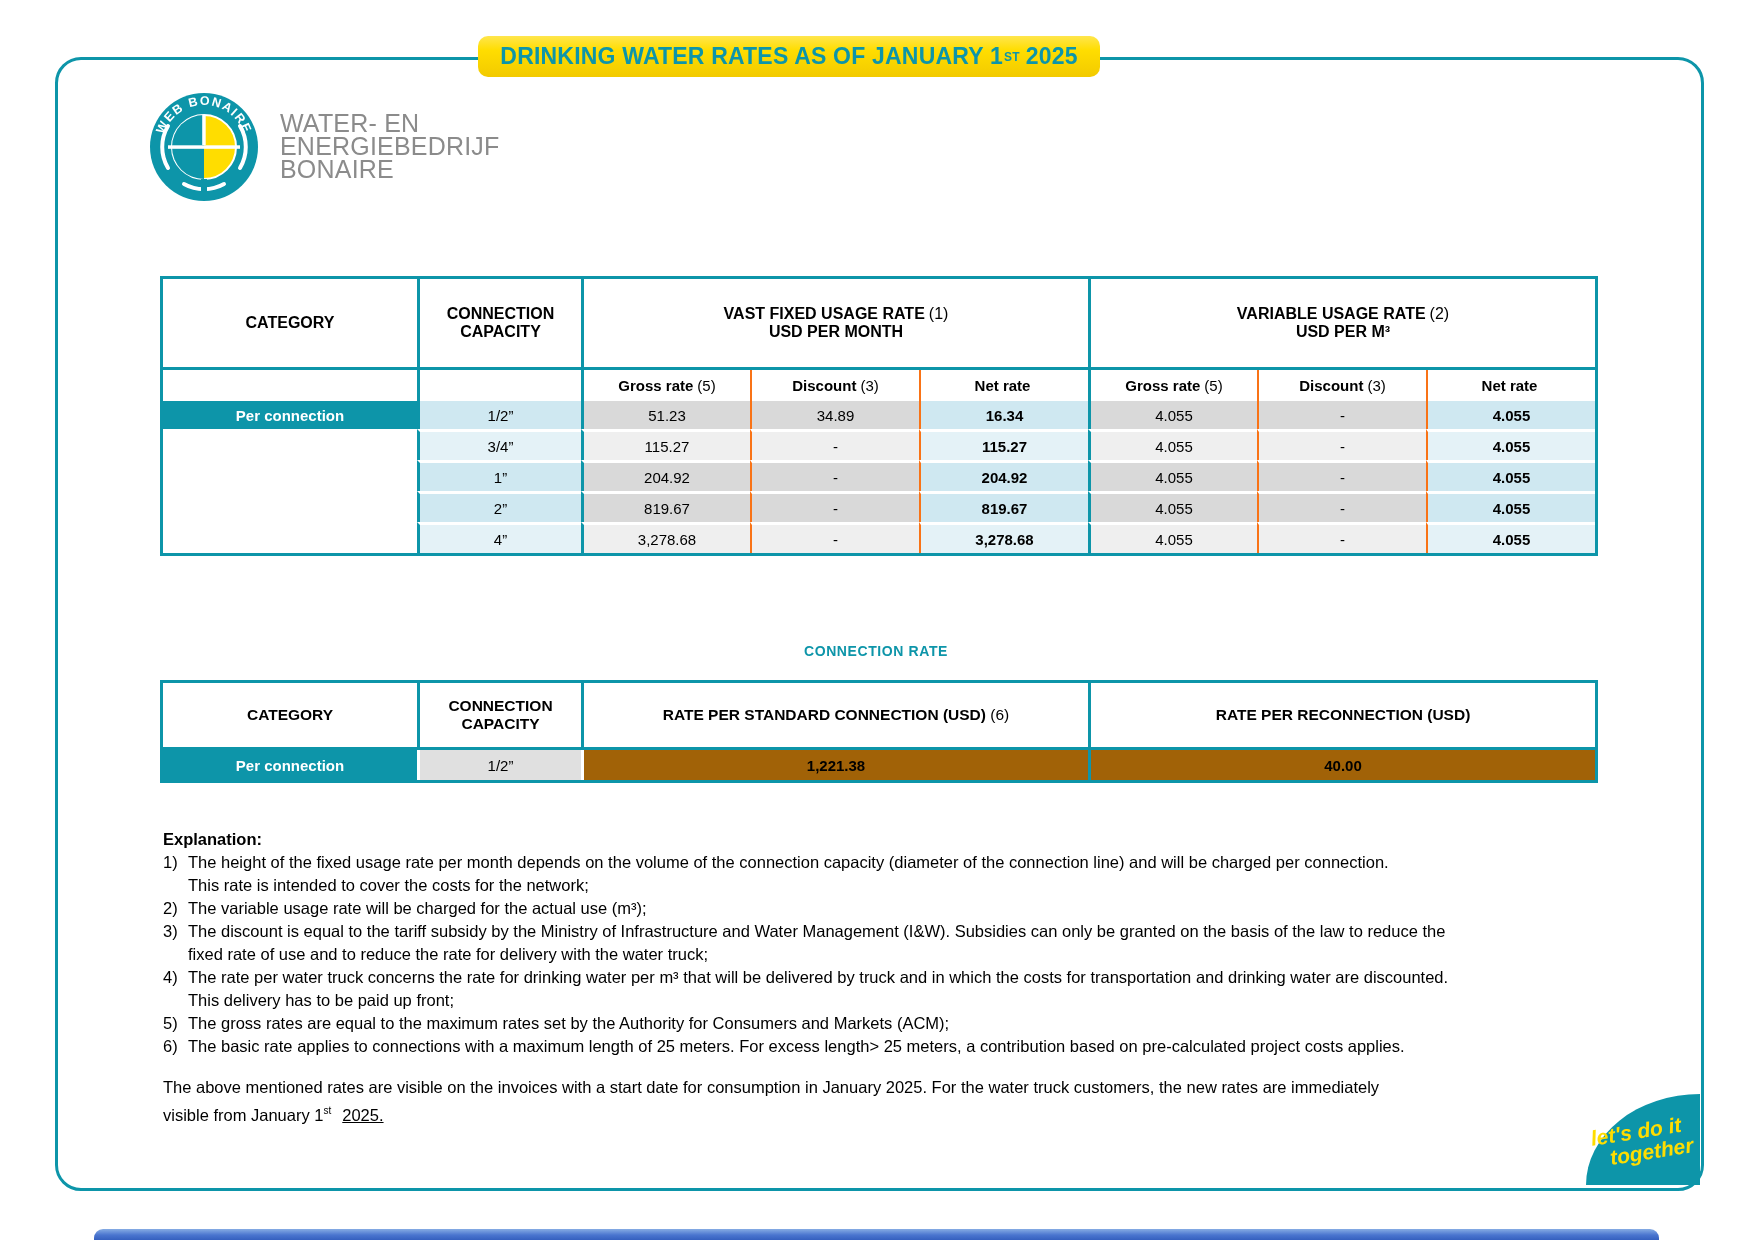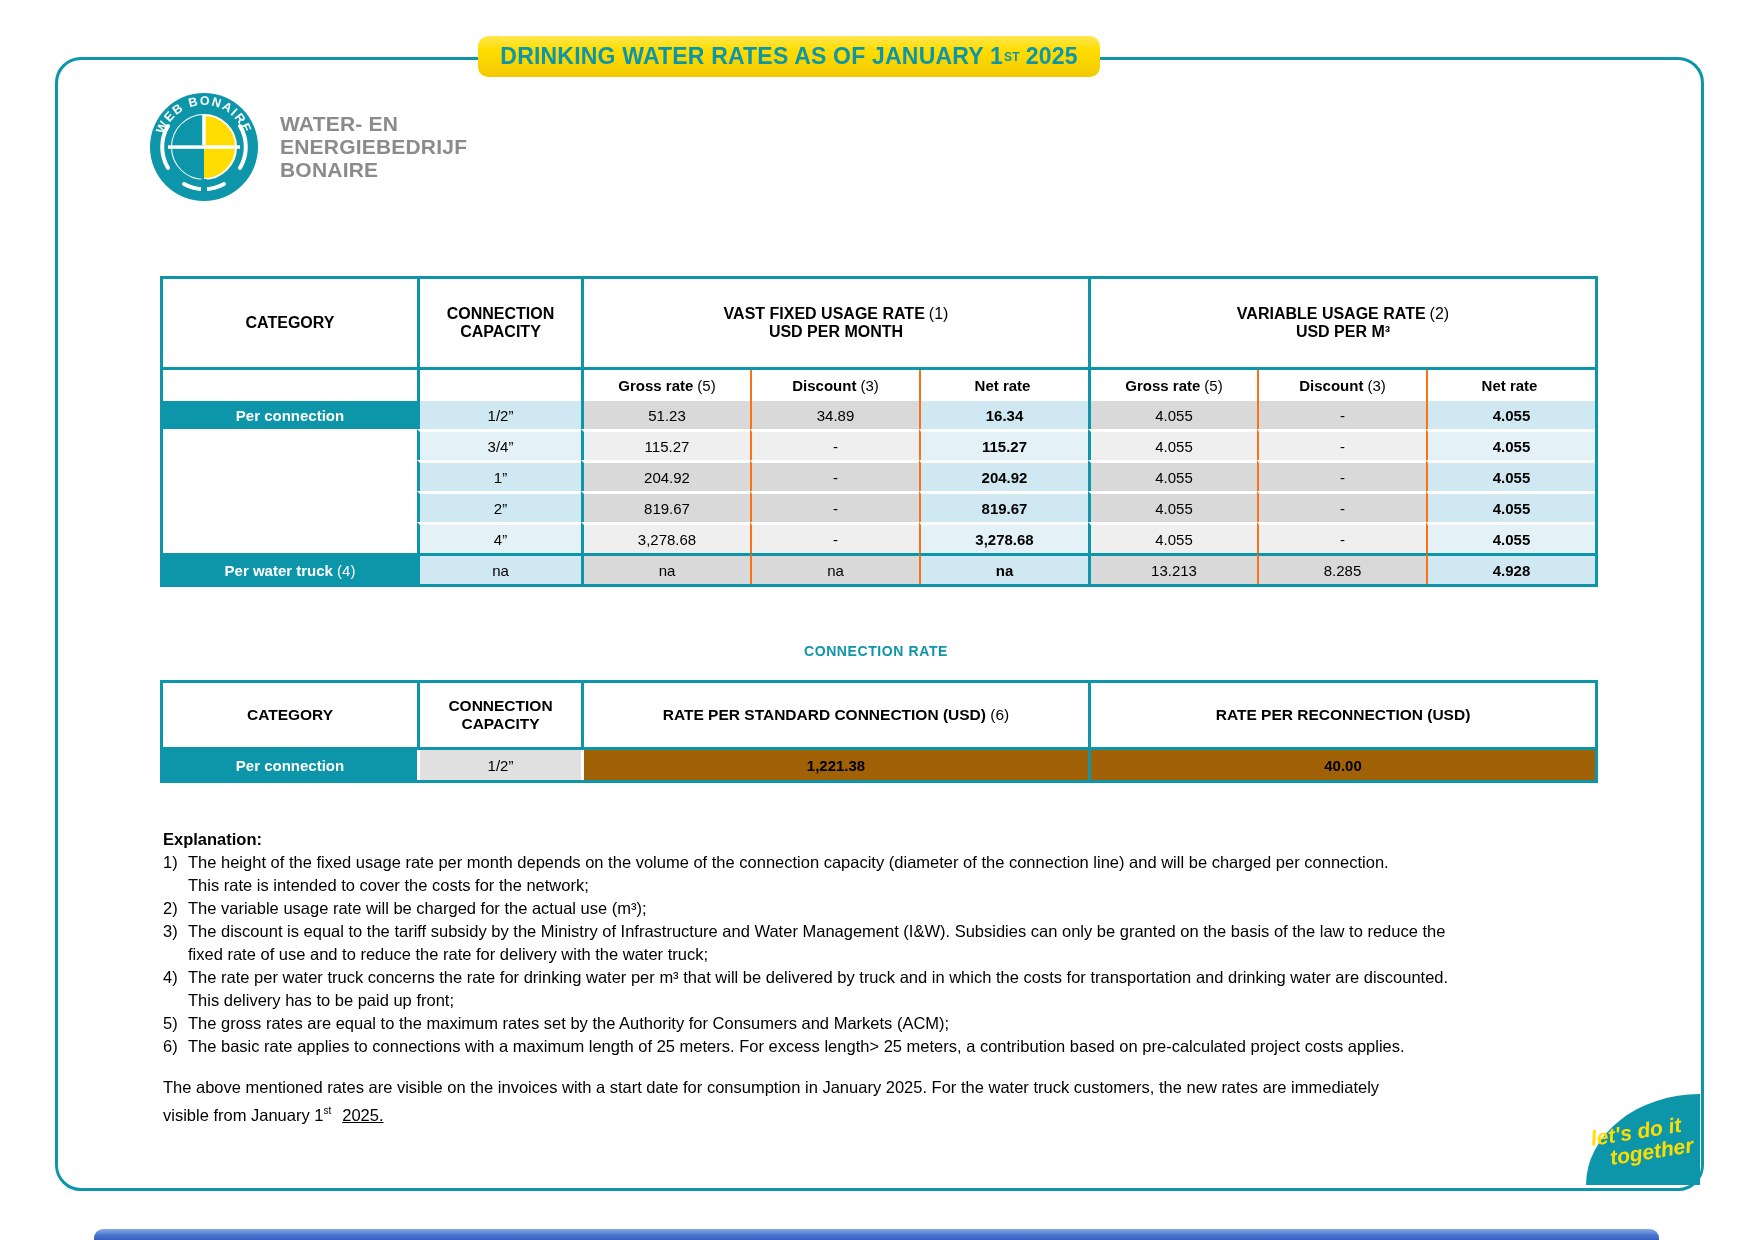--- a/index.html
+++ b/index.html
@@ -14,21 +14,21 @@
   
   .banner { position:absolute; left:478px; top:36px; width:622px; height:41px; border-radius:10px;
             background:linear-gradient(180deg,#ffe64d 0%, #ffdd00 35%, #f2ca00 100%);
             display:flex; align-items:center; justify-content:center; z-index:5;
             color:var(--teal); font-size:23px; font-weight:bold; letter-spacing:0.2px; }
   .banner sup { font-size:12px; margin-left:1px; }
   .banner .tail { margin-left:6px;text-align:right; }
 
   
   .logo-block { position:absolute; left:148px; top:90px; display:flex; align-items:center; gap:20px; }
-  .company { color:#8B8B8B; font-size:21px; font-weight:bold; line-height:23px; letter-spacing:0.2px; }
+  .company { color:#8B8B8B; font-size:25px; font-weight:normal; line-height:23px; letter-spacing:0.2px; }
 
   
   table { border-collapse:separate; border-spacing:0; table-layout:fixed; }
   .rates { position:absolute; left:160px; top:276px; width:1432px; border:3px solid var(--teal); font-size:15px; }
   .rates th { font-weight:bold; padding:0; text-align:center; }
   .rates td { padding:0; height:28px; text-align:center; vertical-align:middle; }
   .gh { height:88px; border-bottom:3px solid var(--teal); vertical-align:middle; font-size:16px; }
   .gh .ref, .sh .ref, .cat-ref, .ch .ref { font-weight:normal; }
   .gh .ref { margin-left:4px; }
   .sh { height:31px; font-size:15px; }
@@ -199,30 +199,20 @@
         <tr>
           <td class="cat"></td>
           <td class="bl-teal blue-l">4”</td>
           <td class="bl-teal gray-l">3,278.68</td>
           <td class="bl-gray gray-l">-</td>
           <td class="bl-gray netc blue-l">3,278.68</td>
           <td class="bl-teal gray-l">4.055</td>
           <td class="bl-gray gray-l">-</td>
           <td class="bl-gray netc blue-l">4.055</td>
         </tr>
-        <tr class="truck">
-          <td class="cat cat-label"><span>Per water truck</span><span class="cat-ref">&nbsp;(4)</span></td>
-          <td class="bl-teal blue-d">na</td>
-          <td class="bl-teal gray-d">na</td>
-          <td class="bl-gray gray-d">na</td>
-          <td class="bl-gray netc blue-d">na</td>
-          <td class="bl-teal gray-d">13.213</td>
-          <td class="bl-gray gray-d">8.285</td>
-          <td class="bl-gray netc blue-d">4.928</td>
-        </tr>
       </tbody>
   </table>
 
   <div class="section-title">CONNECTION RATE</div>
 
   <table class="conn">
     <colgroup>
       <col style="width:254px">
         <col style="width:164px">
         <col style="width:507px">

